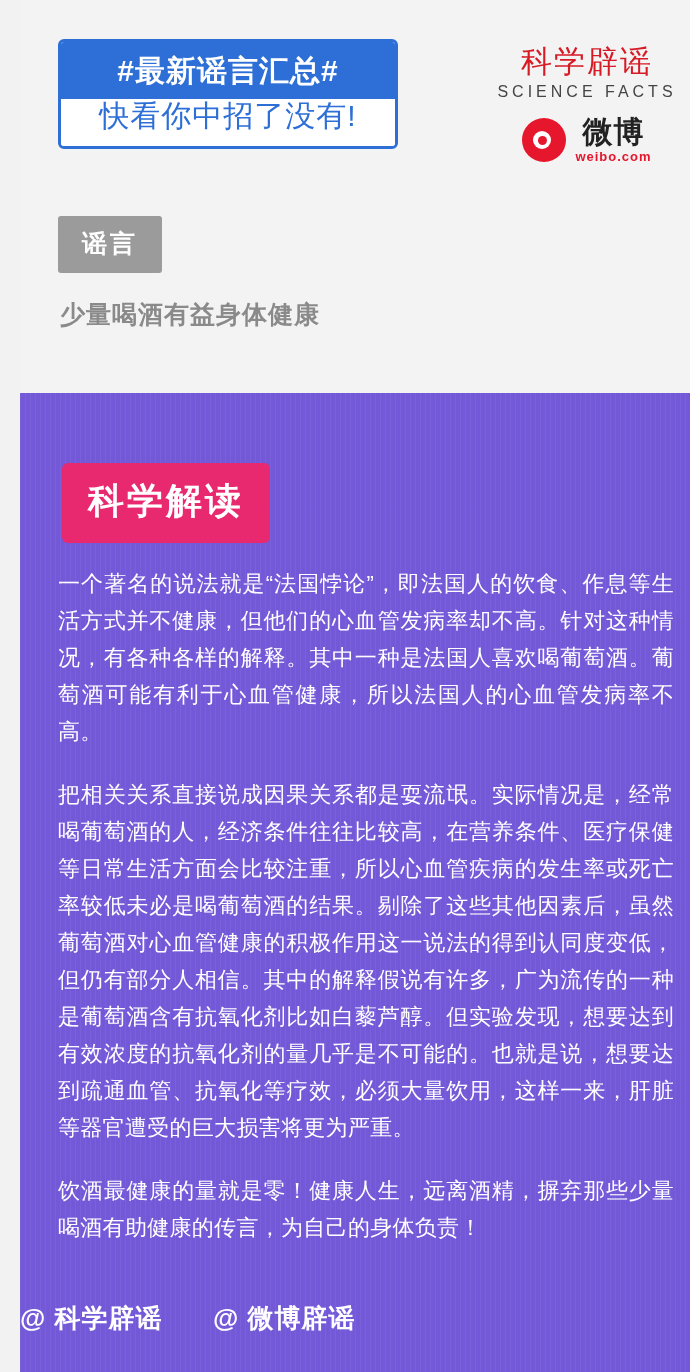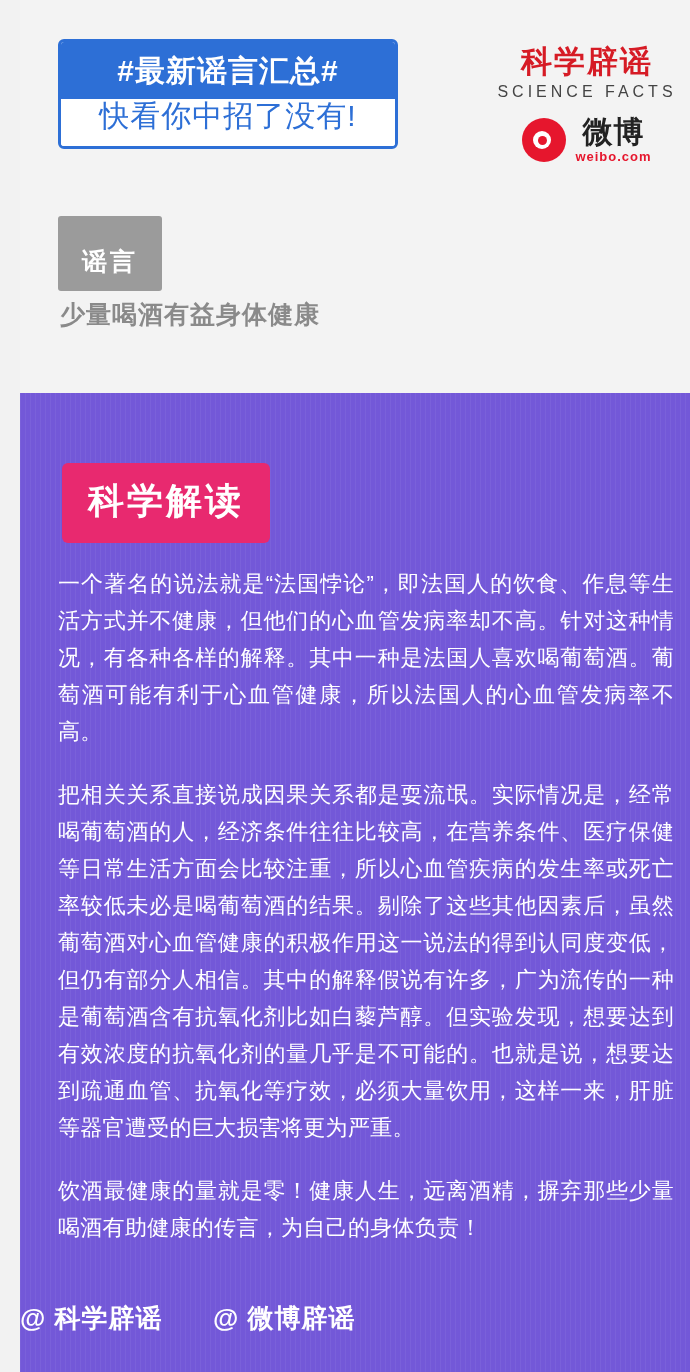--- a/index.html
+++ b/index.html
@@ -64,21 +64,21 @@
   .logos {
     position: absolute;
     right: 28px;
     top: 46px;
     width: 190px;
     text-align: center;
   }
   .kxpy-logo {
     color: #d61b25;
     font-size: 31px;
-    font-weight: bold;
+    font-weight: normal;
     letter-spacing: 2px;
     line-height: 1.05;
     white-space: nowrap;
     text-align: center;
   }
   .kxpy-sub {
     color: #444444;
     font-size: 16px;
     letter-spacing: 4px;
     margin-top: 4px;
@@ -139,21 +139,21 @@
 
   .rumor-tag {
     position: absolute;
     left: 38px;
     top: 216px;
     background: #9b9b9b;
     color: #ffffff;
     font-size: 25px;
     font-weight: bold;
     letter-spacing: 3px;
-    padding: 29px 24px 13px 24px;
+    padding: 11px 24px 13px 24px;
     border-radius: 3px;
   }
   .rumor-title {
     position: absolute;
     left: 40px;
     top: 298px;
     color: #8a8a8a;
     font-size: 25px;
     font-weight: bold;
     letter-spacing: 1px;

